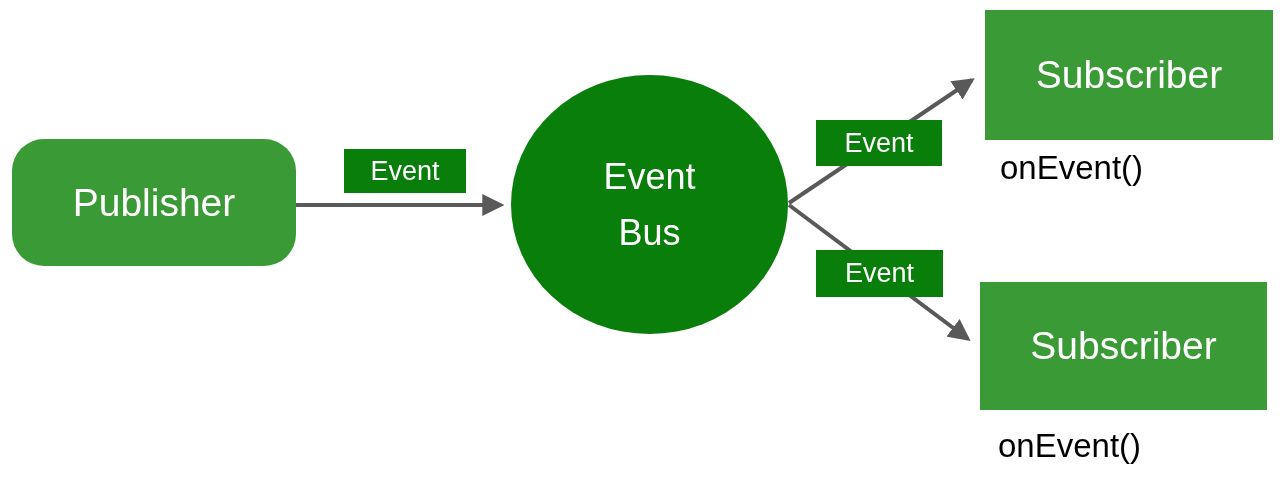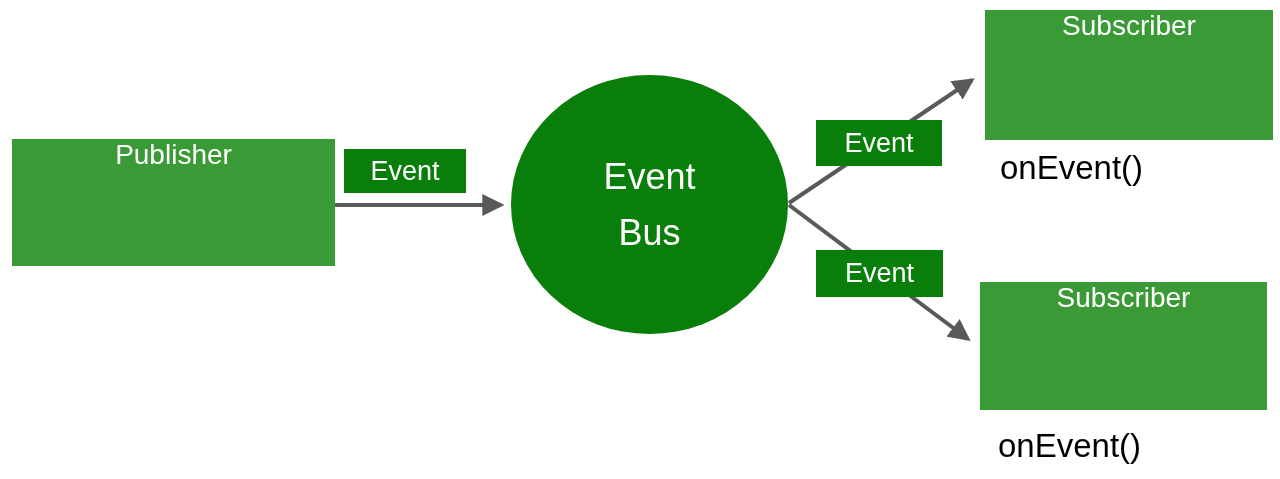--- a/index.html
+++ b/index.html
@@ -33,23 +33,23 @@
     stroke: var(--arrow-gray, #595959);
     stroke-width: 4;
     fill: none;
   }
   .arrowhead { fill: var(--arrow-gray, #595959); }
   .node-box {
     position: absolute;
     background: var(--node-green, #3A9A35);
     color: var(--text-light, #fff);
     display: flex;
-    align-items: flex-start;
+    align-items: center;
     justify-content: center;
-    font-size: 28px;
+    font-size: 39px;
     z-index: 2;
   }
   .bus-circle {
     position: absolute;
     left: 511px; top: 75px;
     width: 277px; height: 259px;
     background: var(--dark-green, #0A7E0A);
     border-radius: 50%;
     color: var(--text-light, #fff);
     display: flex;
@@ -71,21 +71,21 @@
     z-index: 3;
   }
   .method-label {
     position: absolute;
     color: var(--text-dark, #000);
     font-size: 33px;
     line-height: 1.1;
     z-index: 2;
     white-space: nowrap;
   }
-  #publisher-box { left: 12px; top: 139px; width: 323px; height: 127px; }
+  #publisher-box { left: 12px; top: 139px; width: 284px; height: 127px; border-radius: 32px; }
   #subscriber-box-top { left: 985px; top: 10px; width: 288px; height: 130px; }
   #subscriber-box-bottom { left: 980px; top: 282px; width: 287px; height: 128px; }
   #event-badge-publish { left: 344px; top: 149px; width: 122px; height: 44px; }
   #event-badge-top { left: 816px; top: 120px; width: 126px; height: 46px; }
   #event-badge-bottom { left: 816px; top: 250px; width: 127px; height: 47px; }
   #post-label { left: 356px; top: 222px; }
   #onevent-label-top { left: 1000px; top: 150px; }
   #onevent-label-bottom { left: 998px; top: 428px; }
 </style>
 </head>

